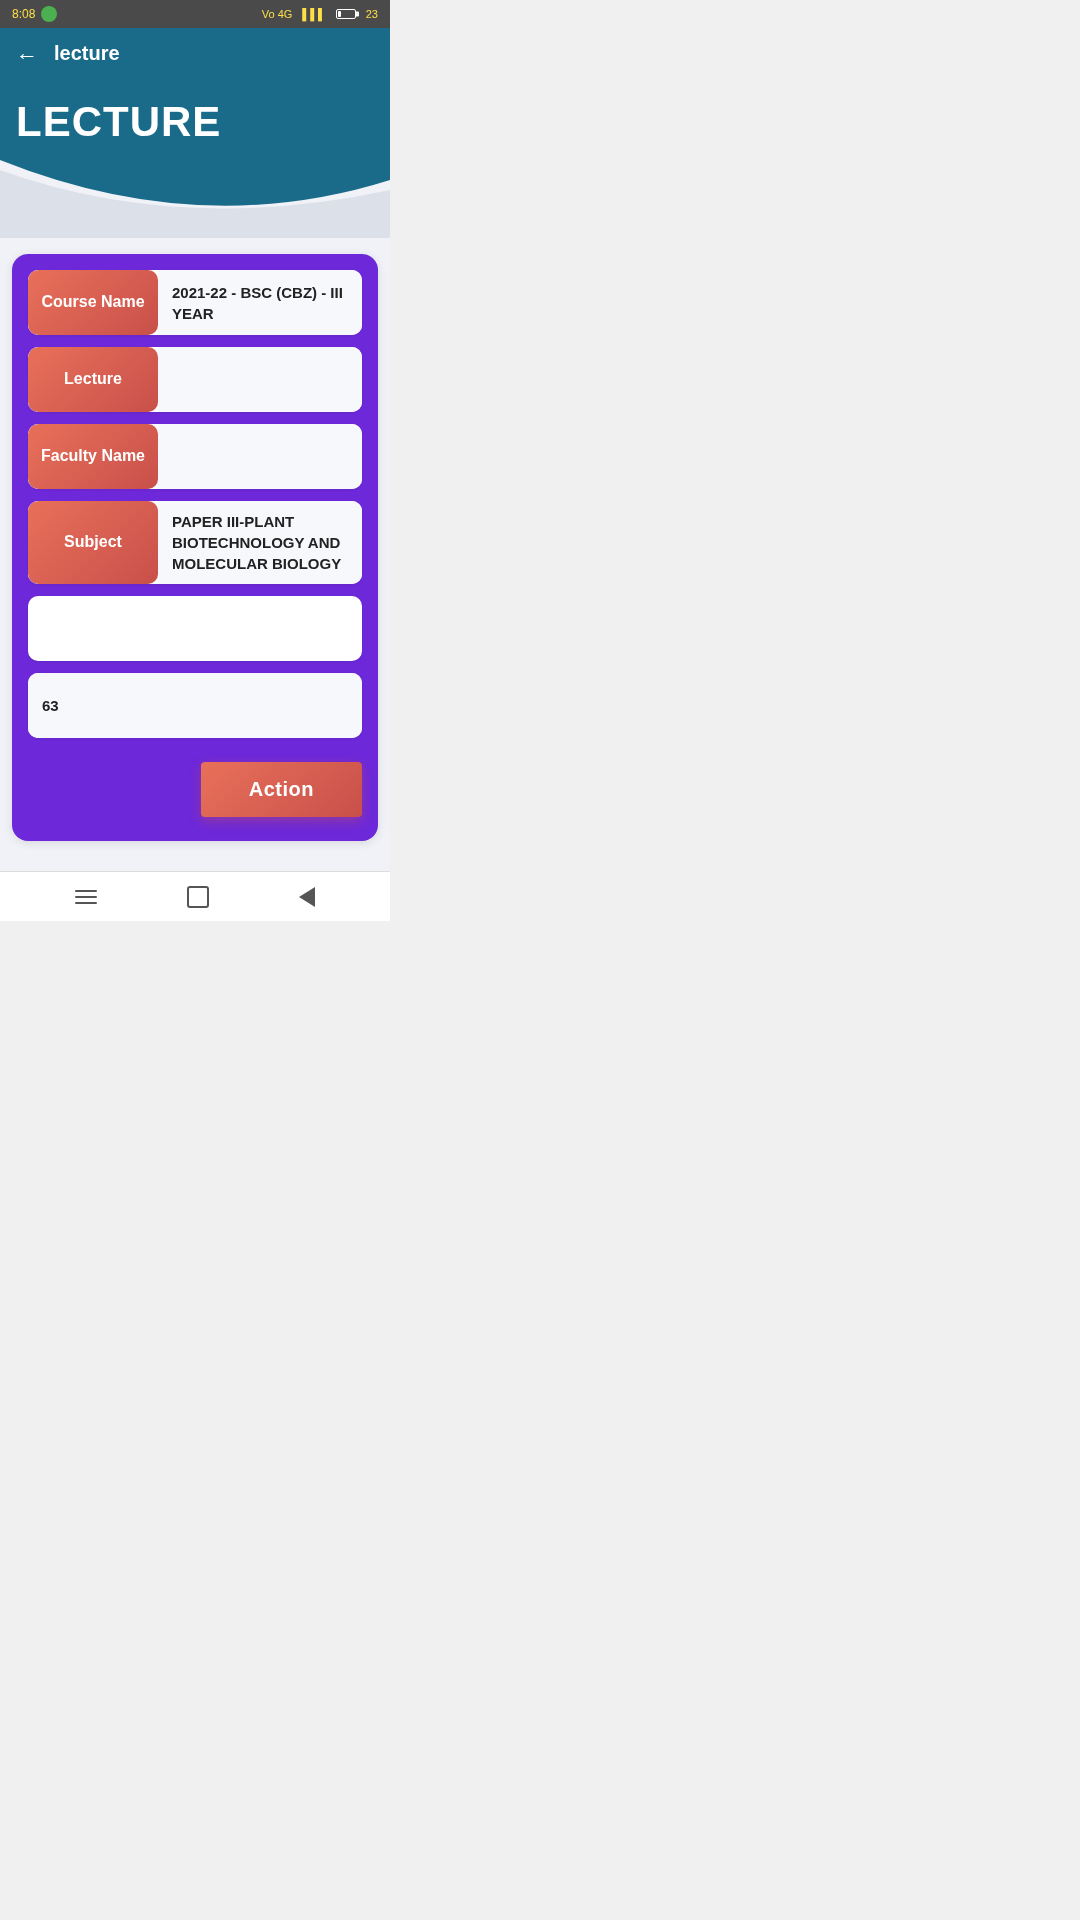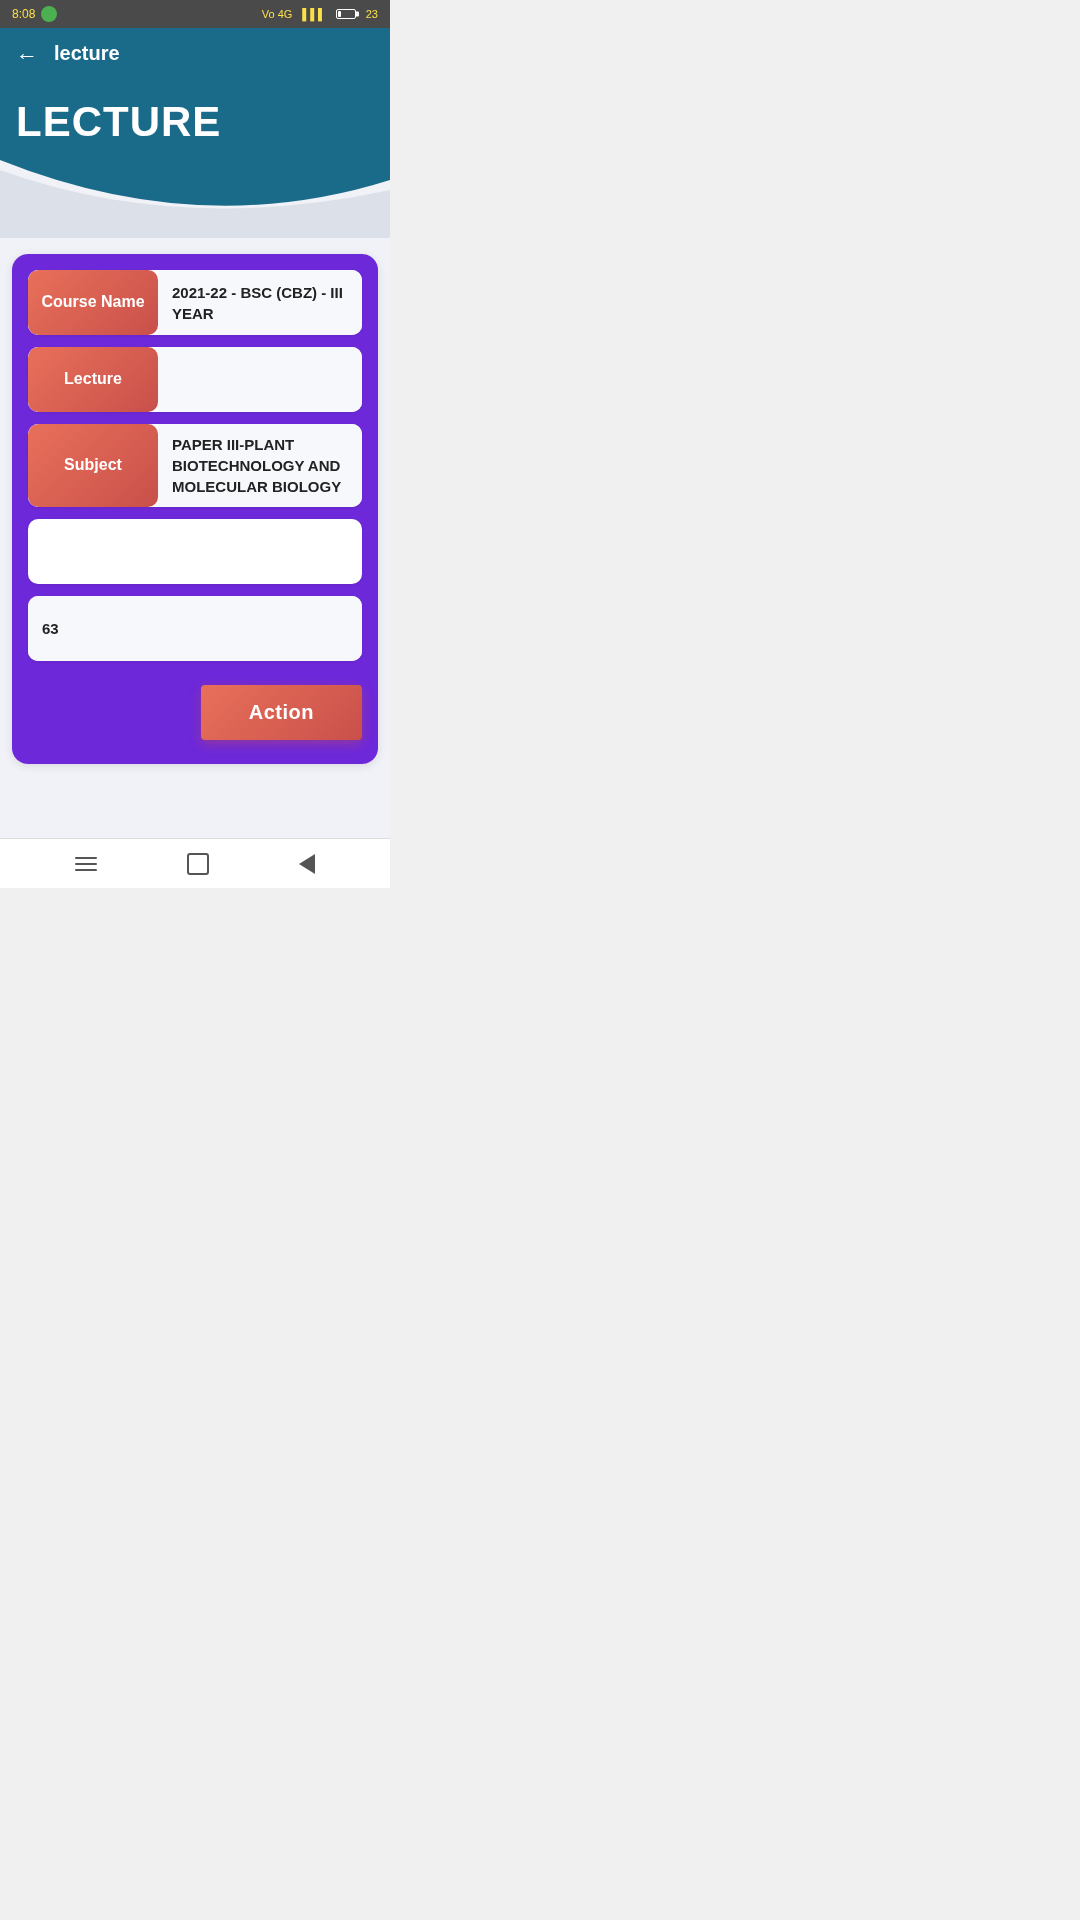--- a/index.html
+++ b/index.html
@@ -277,20 +277,26 @@
       <div class="form-value">2021-22 - BSC (CBZ) - III YEAR</div>
     </div>
 
     <div class="form-row">
       <div class="form-label">
         <span>Lecture</span>
       </div>
       <div class="form-value"></div>
     </div>
 
+    <div class="form-row">
+      <div class="form-label">
+        <span>Faculty Name</span>
+      </div>
+      <div class="form-value"></div>
+    </div>
 
     <div class="form-row">
       <div class="form-label">
         <span>Subject</span>
       </div>
       <div class="form-value">PAPER III-PLANT BIOTECHNOLOGY AND MOLECULAR BIOLOGY</div>
     </div>
 
     <div class="form-row">
     </div>

